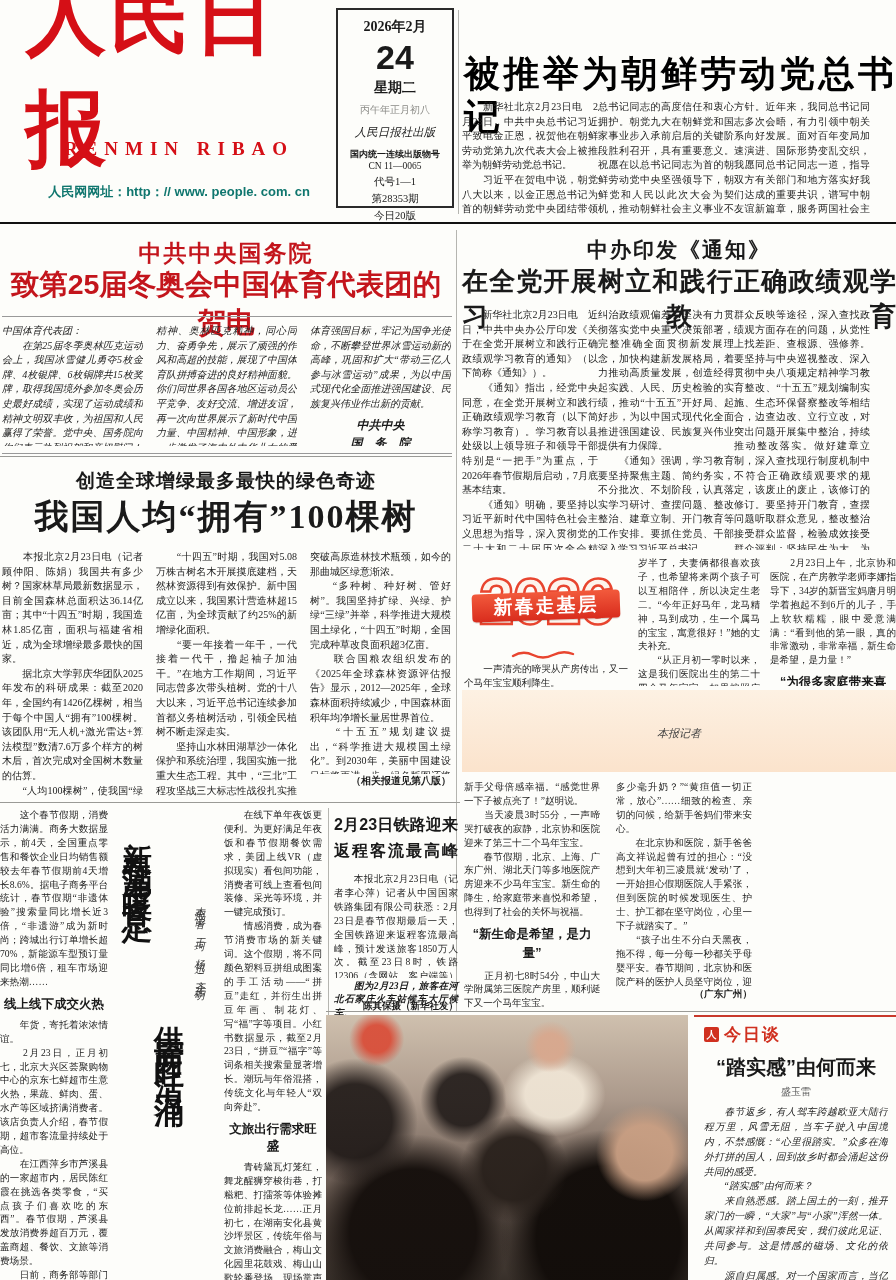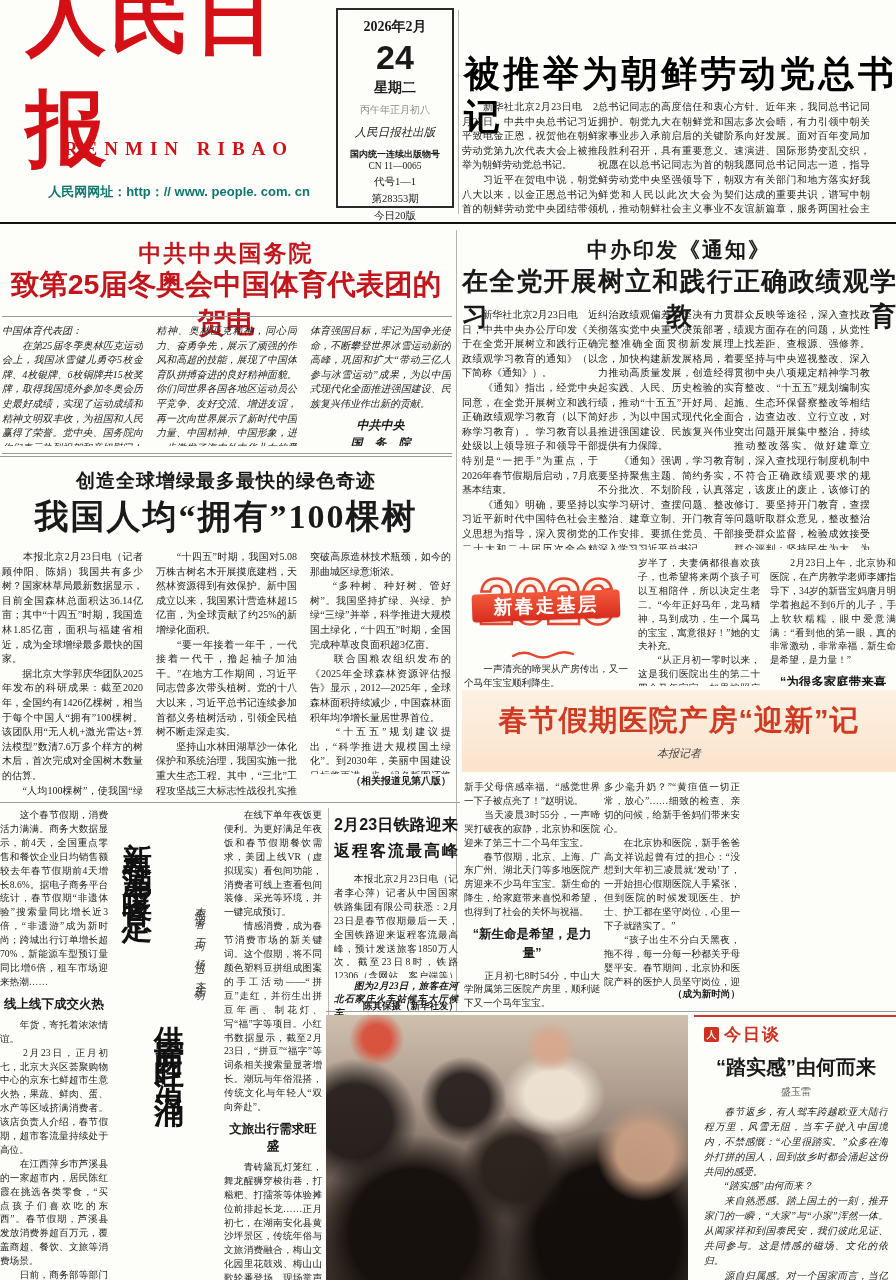--- a/index.html
+++ b/index.html
@@ -242,38 +242,37 @@
 　　“从正月初一零时以来，这是我们医院出生的第二十四个马年宝宝；如果按照广东人的习俗，从立春就开始算，已经是第123个了。”中山三院产科主任许成芳说，“每天都有新生命到来。”
 　　正月初七，广州医科大学附属妇女儿童医疗中心里依旧是繁忙景象。</div>
   <div class="abs" style="left:770px; top:556px; width:126px; height:130px; overflow:hidden;">
     <div class="bt-sm">　　2月23日上午，北京协和医院，在产房教学老师李娜指导下，34岁的新晋宝妈唐月明学着抱起不到6斤的儿子，手上软软糯糯，眼中爱意满满：“看到他的第一眼，真的非常激动，非常幸福，新生命是希望，是力量！”</div>
     <div class="hsub">“为很多家庭带来喜悦，
 这种坚守是最幸福的”</div>
 
   </div>
 
   <div class="abs" id="hosp-banner" style="left:462px; top:690px; width:434px; height:82px;">
-    <div id="hosp-head">春节假期医院产房“迎新”记</div>
     <div id="hosp-by">本报记者</div>
   </div>
 
-  <div class="abs cols" style="left:464px; top:780px; width:432px; height:228px; gap:4px;">
+  <div class="abs cols" style="left:464px; top:780px; width:432px; height:228px; gap:16px;">
     <div style="width:136px; overflow:hidden;">
       <div class="bt-sm">新手父母倍感幸福。“感觉世界一下子被点亮了！”赵明说。
 　　当天凌晨3时55分，一声啼哭打破夜的寂静，北京协和医院迎来了第三十二个马年宝宝。
 　　春节假期，北京、上海、广东广州、湖北天门等多地医院产房迎来不少马年宝宝。新生命的降生，给家庭带来喜悦和希望，也得到了社会的关怀与祝福。</div>
       <div class="hsub">“新生命是希望，是力量”</div>
       <div class="bt-sm">　　正月初七8时54分，中山大学附属第三医院产房里，顺利诞下又一个马年宝宝。
 　　产妇杨之恒正在病床上边休息边接受观察。杨之恒和丈夫结婚多年，大宝已经8</div>
     </div>
     <div style="width:136px; overflow:hidden;">
       <div class="bt-sm" style="height:208px;">多少毫升奶？”“黄疸值一切正常，放心”……细致的检查、亲切的问候，给新手爸妈们带来安心。
 　　在北京协和医院，新手爸爸高文祥说起曾有过的担心：“没想到大年初三凌晨就‘发动’了，一开始担心假期医院人手紧张，但到医院的时候发现医生、护士、护工都在坚守岗位，心里一下子就踏实了。”
 　　“孩子出生不分白天黑夜，拖不得，每一分每一秒都关乎母婴平安。春节期间，北京协和医院产科的医护人员坚守岗位，迎接每一个新生命平安到来。</div>
-      <div class="turn" style="font-size:9.6px;">（成为新时尚）</div>
+      <div class="turn" style="font-size:9.6px;">（广东广州）</div>
     </div>
   </div>
 
   <div class="abs thin" style="left:326px; top:1011px; width:570px; height:1px;"></div>
 
   <div class="abs" id="photo" style="left:326px; top:1015px; width:362px; height:265px;"></div>
 
   <div class="abs" id="talk" style="left:694px; top:1015px; width:202px; height:265px;">
     <div id="talk-tag">
       <div id="talk-ico">人</div>

